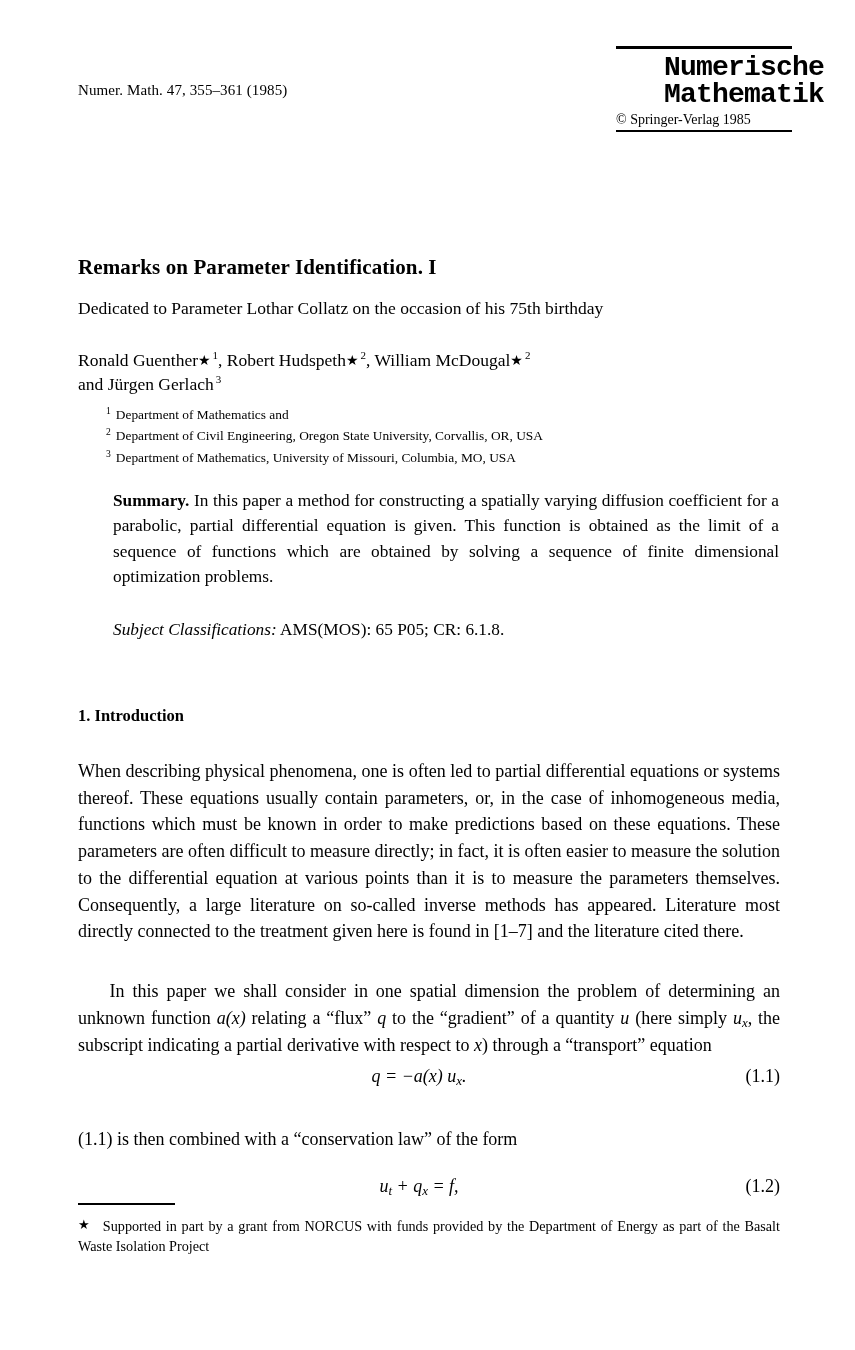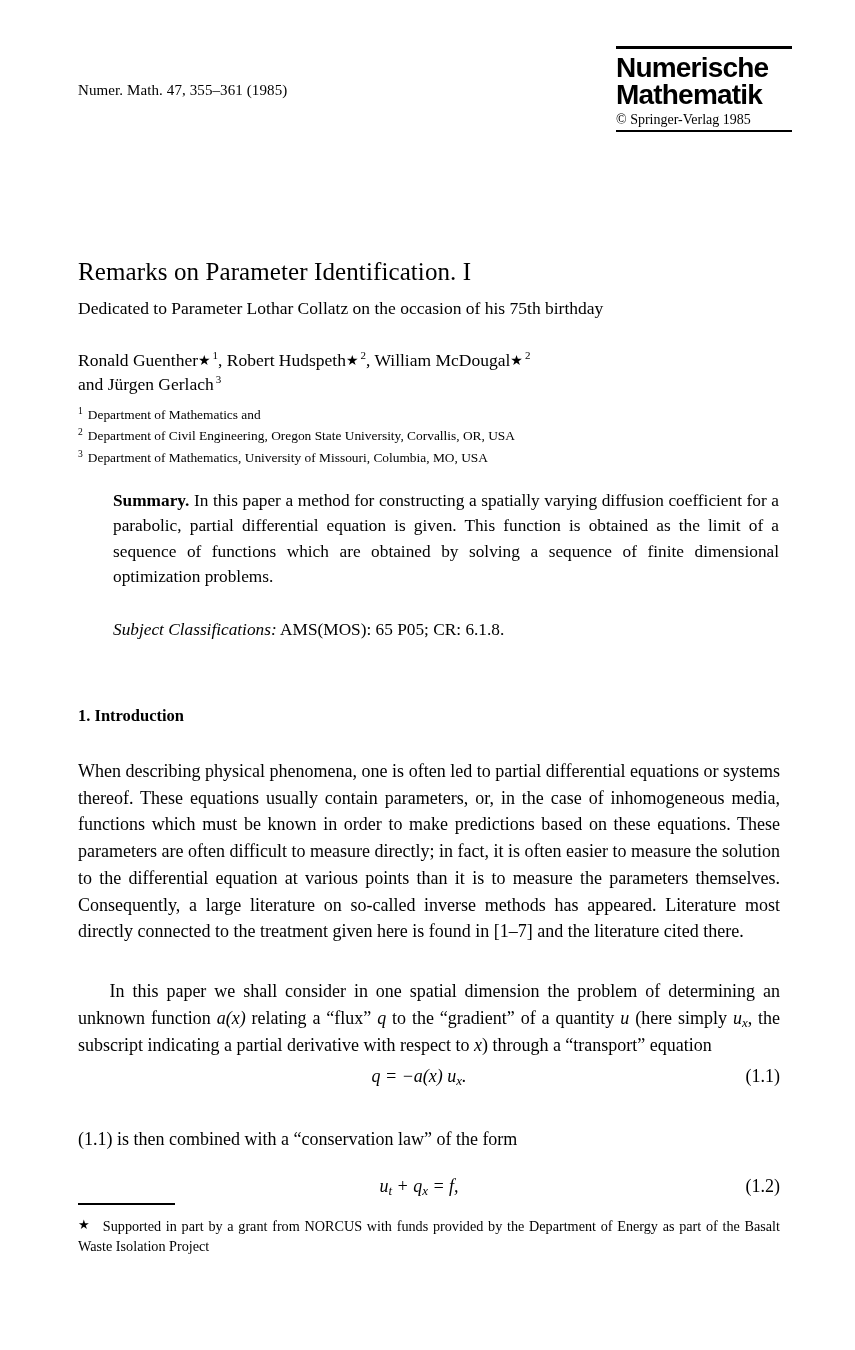--- a/index.html
+++ b/index.html
@@ -40,43 +40,44 @@
     background: #000;
     width: 100%;
   }
   .logo-rule-bottom {
     height: 2px;
     background: #000;
     width: 100%;
     margin-top: 2px;
   }
   .logo-name {
-    font-family: Liberation Sans, sans-serif;
+    font-family: Liberation Mono, monospace;
     font-weight: bold;
     font-size: 28px;
     line-height: 0.98;
     letter-spacing: -0.8px;
     margin-top: 5px;
+    margin-left: 48px;
   }
   .logo-name .line2 { display: block; }
   .logo-pub {
     font-family: "Liberation Serif", serif;
     font-size: 14px;
     margin-top: 3px;
     margin-bottom: 2px;
     white-space: nowrap;
   }
 
   
   .doc-title {
     position: absolute;
     left: 78px;
     top: 241px;
-    font-size: 25px;
-    font-weight: normal;
+    font-size: 21px;
+    font-weight: bold;
     letter-spacing: 0.1px;
     white-space: nowrap;
   }
   .dedication {
     position: absolute;
     left: 78px;
     top: 298px;
     font-size: 17.5px;
     white-space: nowrap;
   }
@@ -99,20 +100,21 @@
 
   .affiliations {
     position: absolute;
     left: 78px;
     top: 404px;
     font-size: 13.4px;
     line-height: 1.41;
   }
   .affiliations .aff-line {
     white-space: nowrap;
+    margin-left: 28px;
   }
   .affiliations sup {
     font-size: 9.6px;
     vertical-align: super;
     margin-right: 5px;
   }
 
   
   .summary {
     position: absolute;

